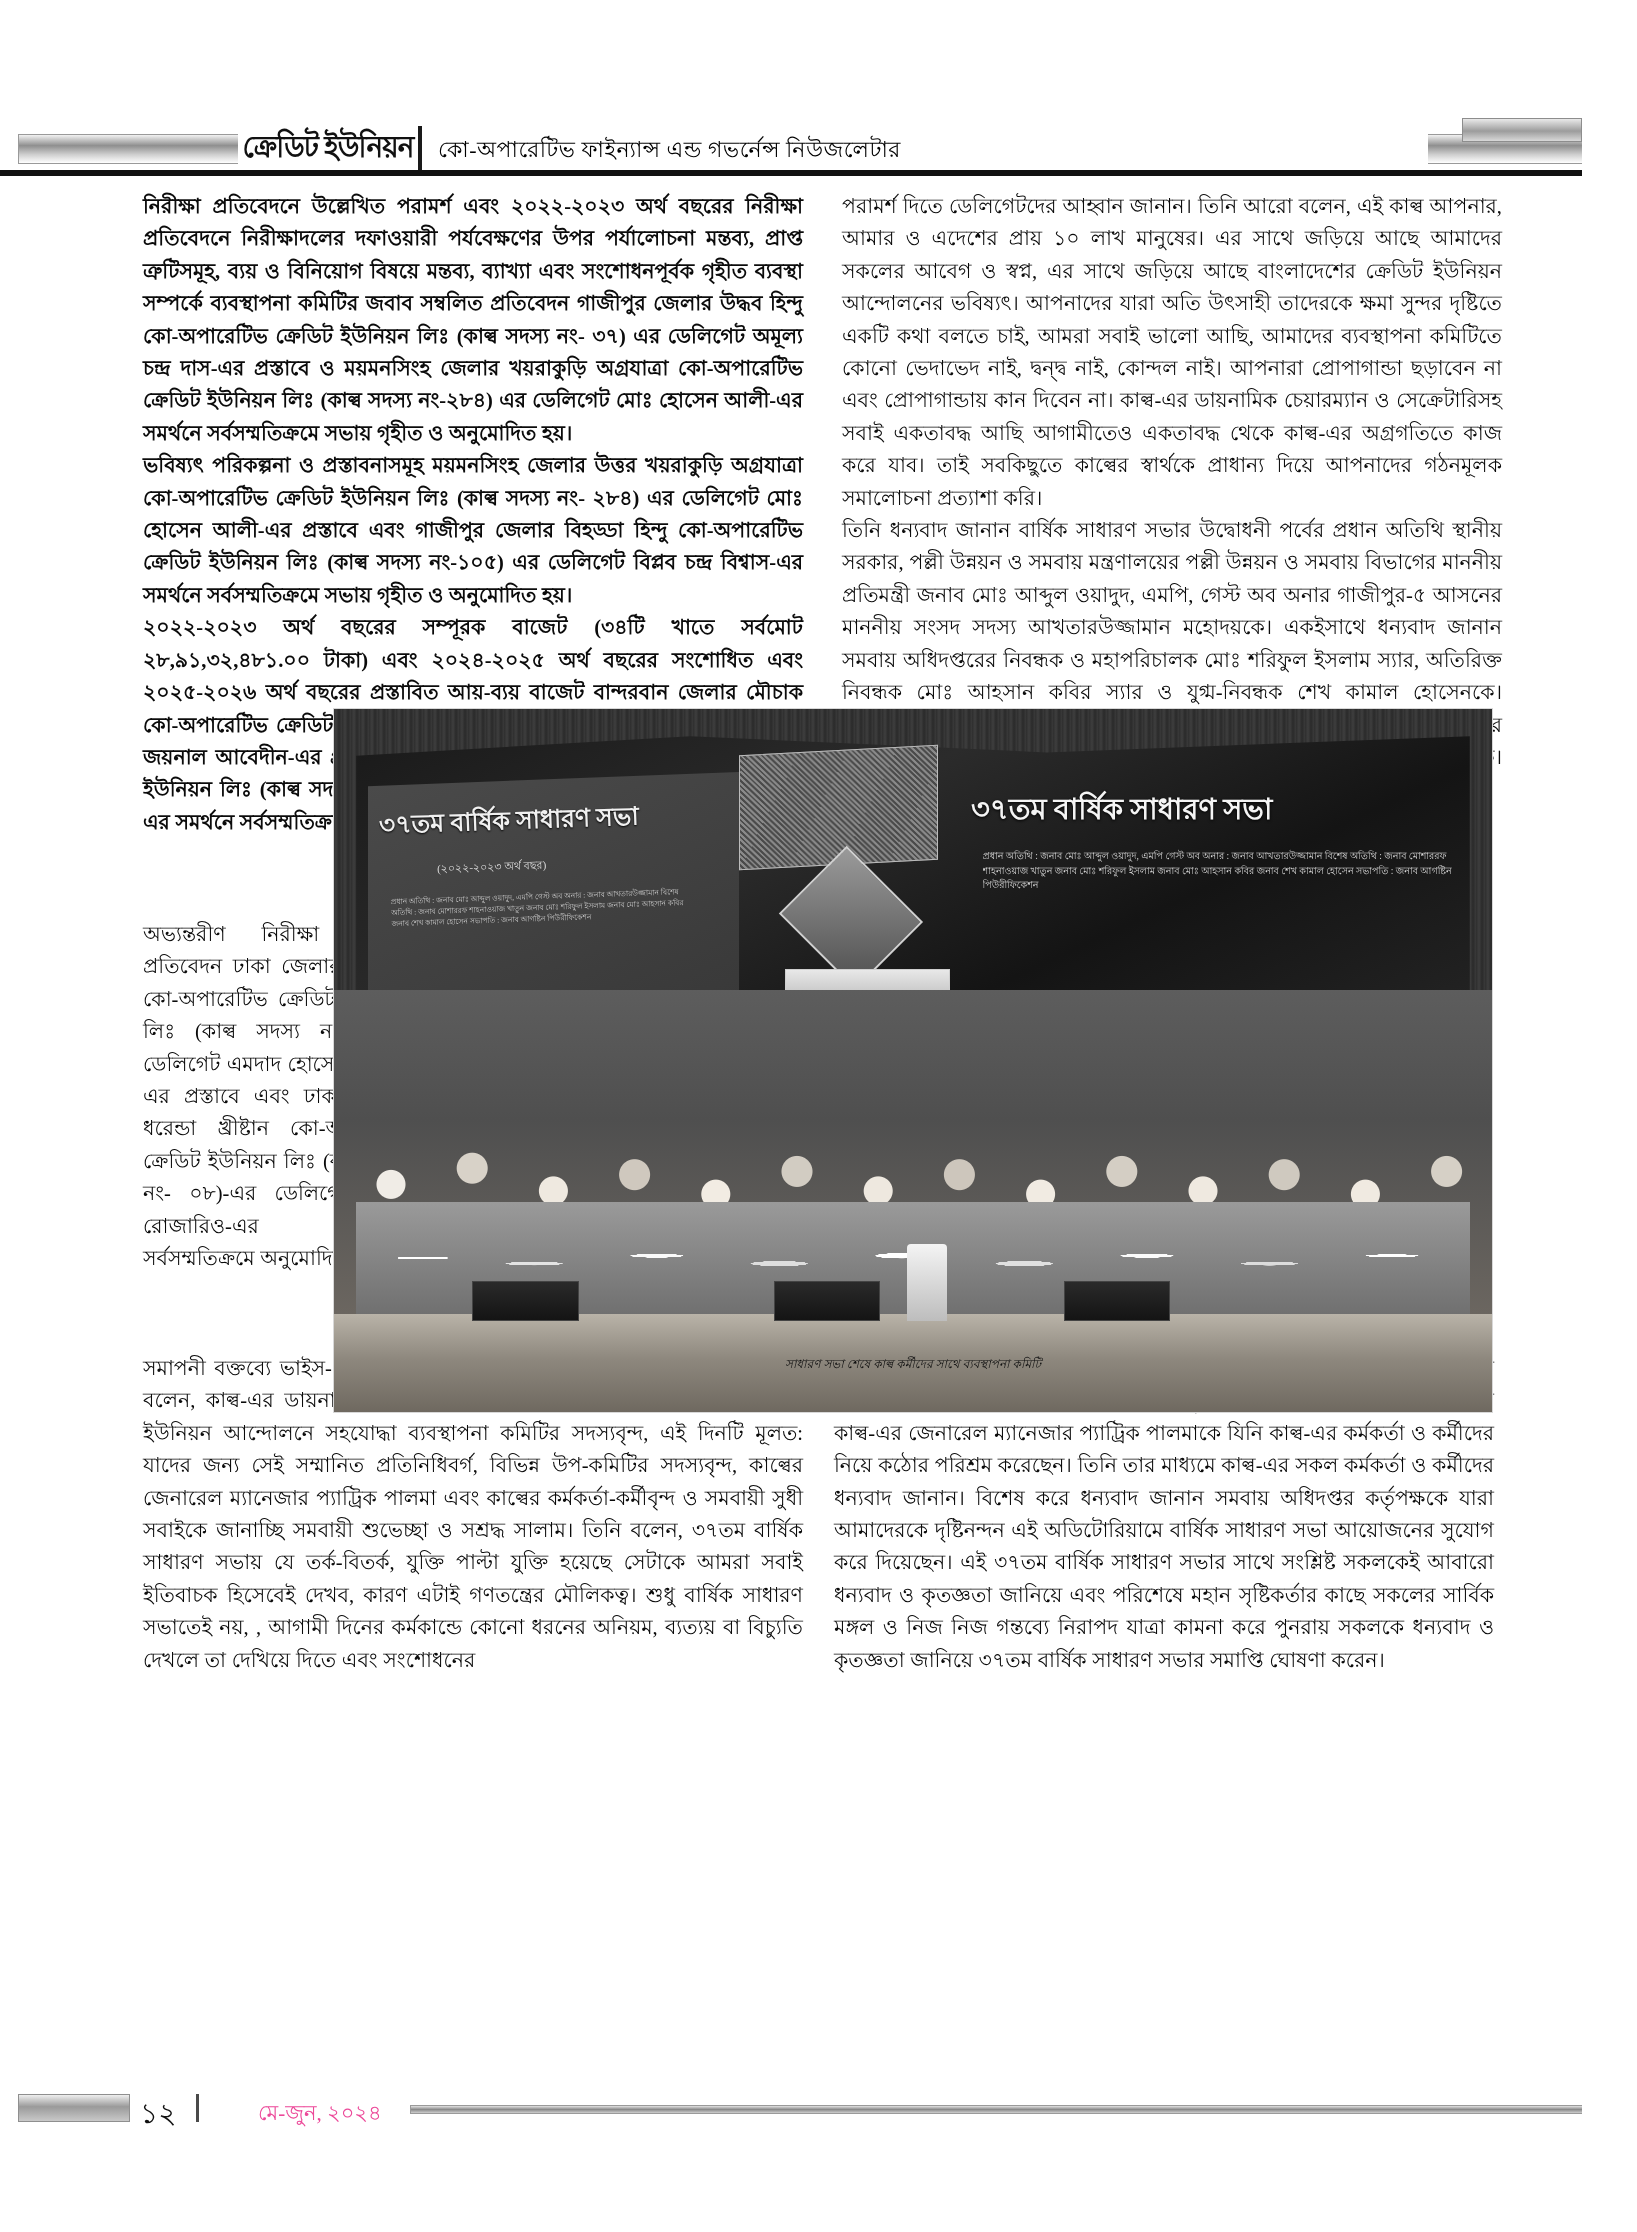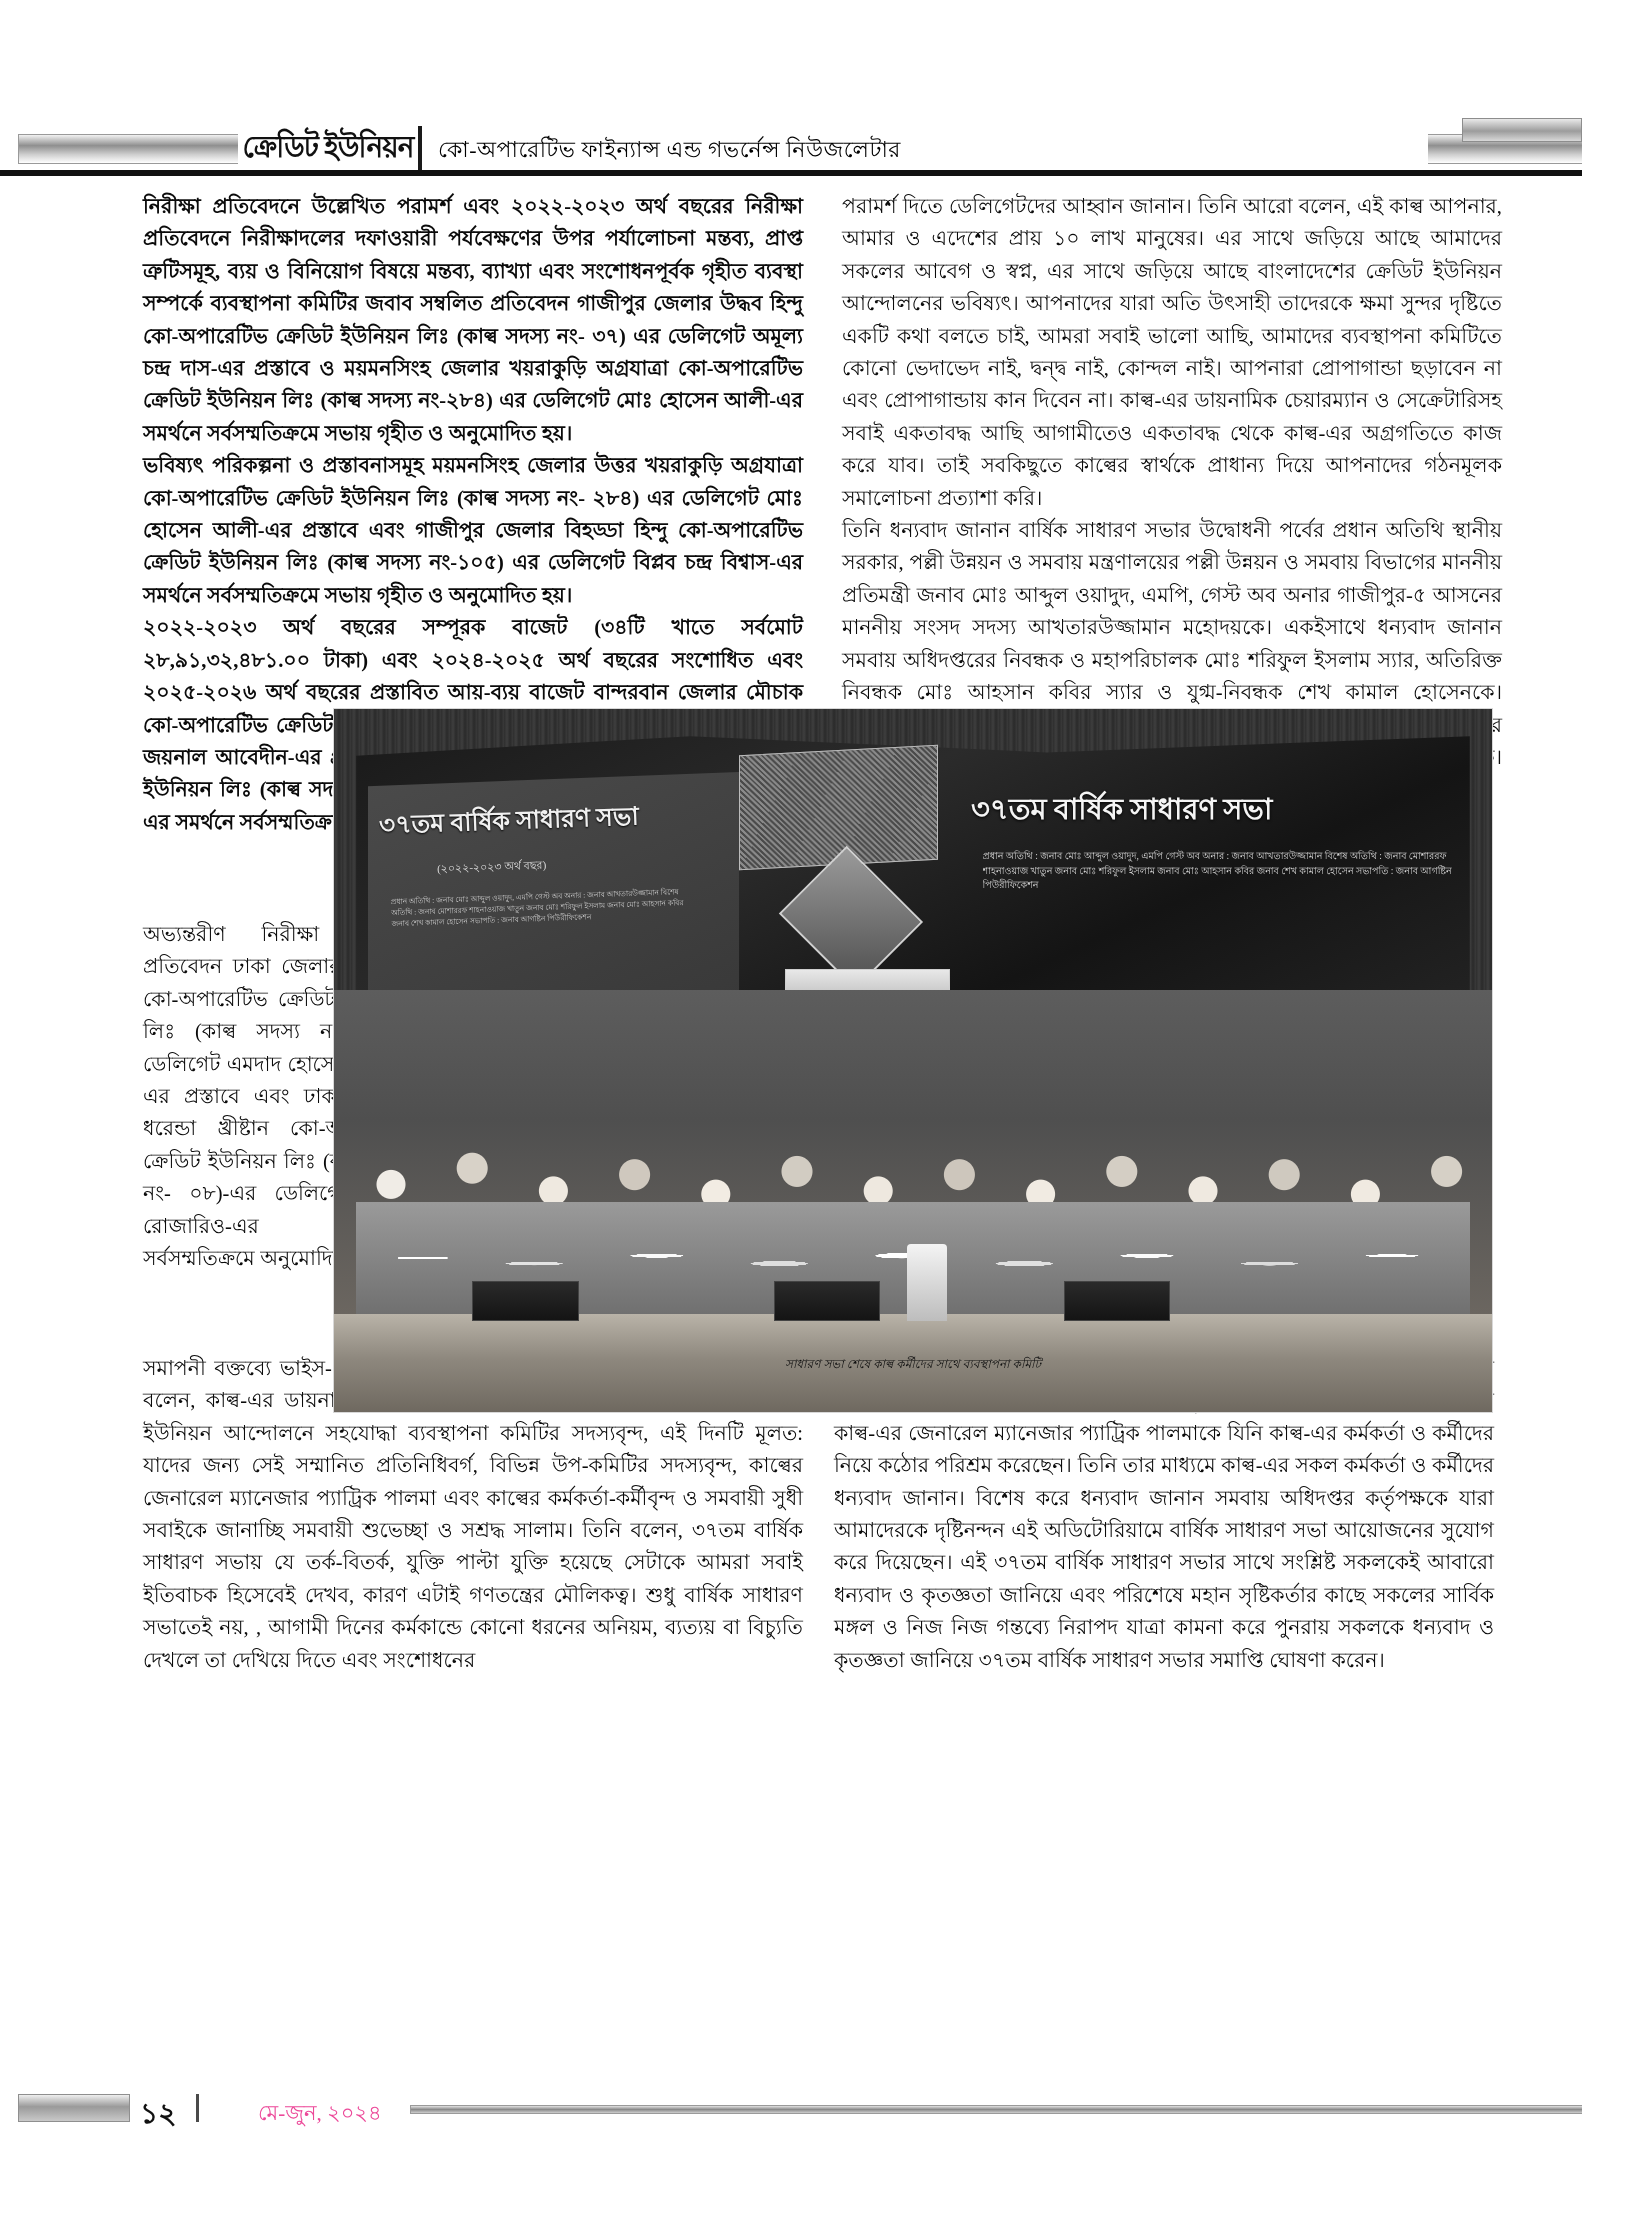--- a/index.html
+++ b/index.html
@@ -403,21 +403,21 @@
     background: linear-gradient(to bottom, #efefef 0%, #9a9a9a 45%, #c9c9c9 100%);
     border: 1px solid #8f8f8f;
     box-sizing: border-box;
   }
   .footer-pagenum {
     position: absolute;
     left: 140px;
     top: 12px;
     font-family: "Liberation Serif", serif;
     font-size: 28px;
-    font-weight: bold;
+    font-weight: normal;
     color: #111111;
   }
   .footer-pagenum-rule {
     position: absolute;
     left: 196px;
     top: 14px;
     width: 3px;
     height: 28px;
     background: #4a4a4a;
   }

